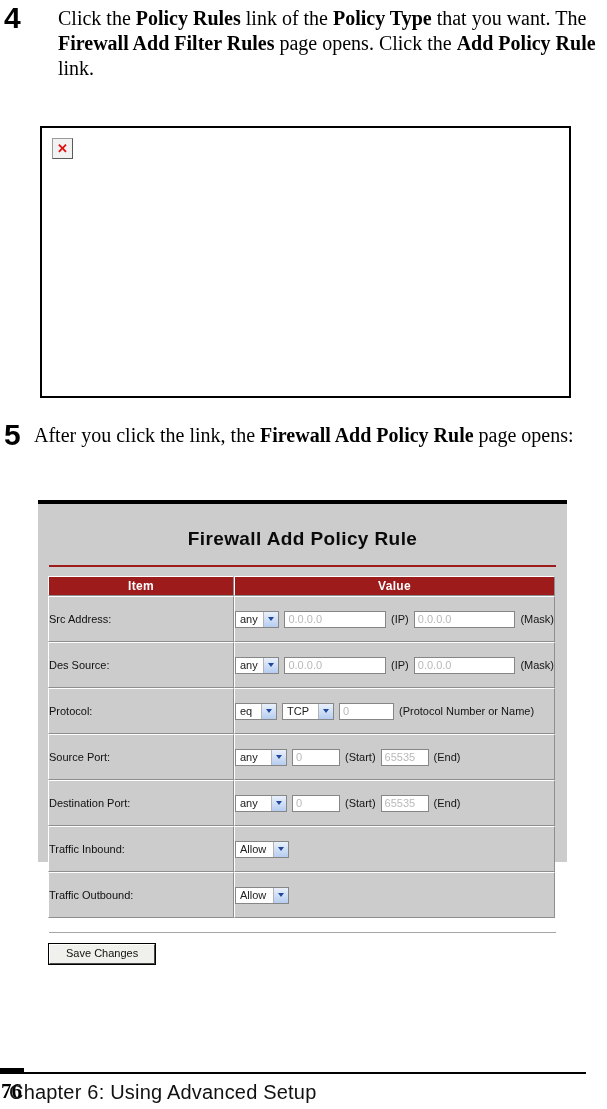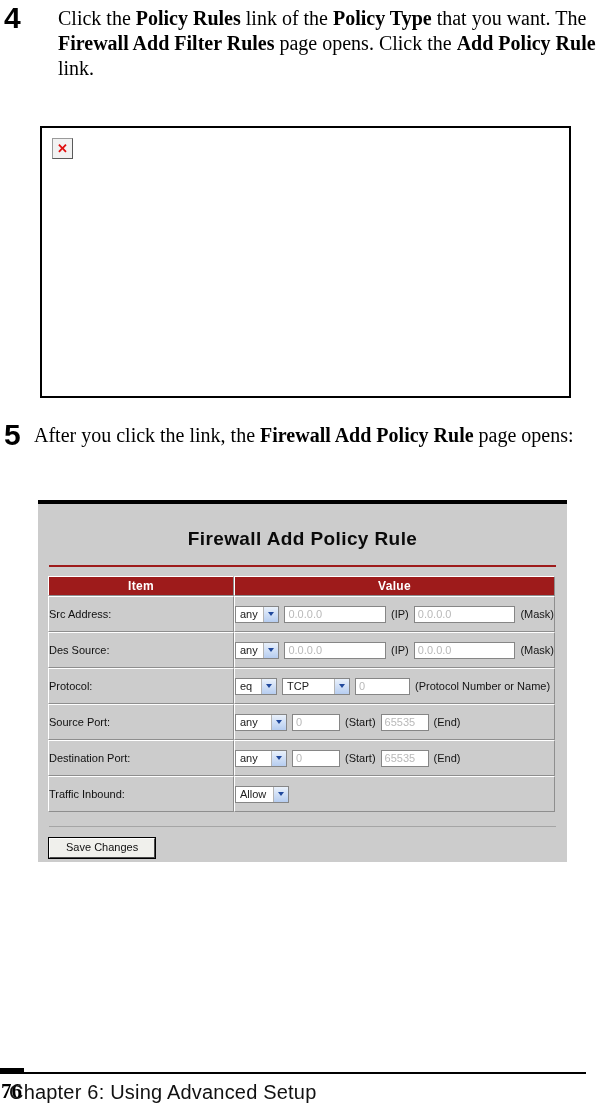--- a/index.html
+++ b/index.html
@@ -128,21 +128,21 @@
     letter-spacing: 0.3px;
     border-top: 1px solid #c9c9c9;
     border-left: 1px solid #c9c9c9;
     border-right: 1px solid #7a7a7a;
     border-bottom: 1px solid #7a7a7a;
   }
   .item-cell {
     background: #cccccc;
     color: #101010;
     font-size: 11px;
-    height: 36px;
+    height: 46px;
     padding-left: 8px;
   }
   .value-cell {
     background: #cccccc;
     height: 30px;
     padding-left: 4px;
   }
   .value-inner {
     display: flex;
     align-items: center;
@@ -176,21 +176,21 @@
   }
   .sel-arrow i {
     display: block;
     width: 0; height: 0;
     border-left: 3px solid transparent;
     border-right: 3px solid transparent;
     border-top: 4px solid #20489c;
   }
   .sel-any  { width: 52px; }
   .sel-eq   { width: 42px; }
-  .sel-tcp  { width: 68px; }
+  .sel-tcp  { width: 52px; }
   .sel-allow{ width: 54px; }
 
   .txt {
     background: #ffffff;
     border: 1px solid #868686;
     height: 17px;
     font-size: 11px;
     color: #b9b9b9;
     line-height: 15px;
     padding: 0 3px;
@@ -393,20 +393,33 @@
             <span class="value-inner">
               <span class="sel sel-allow">
                 <span class="sel-label">Allow</span>
                 <span class="sel-arrow">
                   <i></i>
                 </span>
               </span>
             </span>
           </td>
         </tr>
+        <tr>
+          <td class="item-cell" style="width: 254px;">Traffic Outbound:</td>
+          <td class="value-cell" style="width: 253px;">
+            <span class="value-inner">
+              <span class="sel sel-allow">
+                <span class="sel-label">Allow</span>
+                <span class="sel-arrow">
+                  <i></i>
+                </span>
+              </span>
+            </span>
+          </td>
+        </tr>
       </tbody>
   </table>
 
   <div class="fw-footer-rule"></div>
   <div class="btn-save">Save Changes</div>
 </div>
 
 <div id="footer-tab"></div>
 <div id="footer-rule"></div>
 <div id="page-number">76</div>

